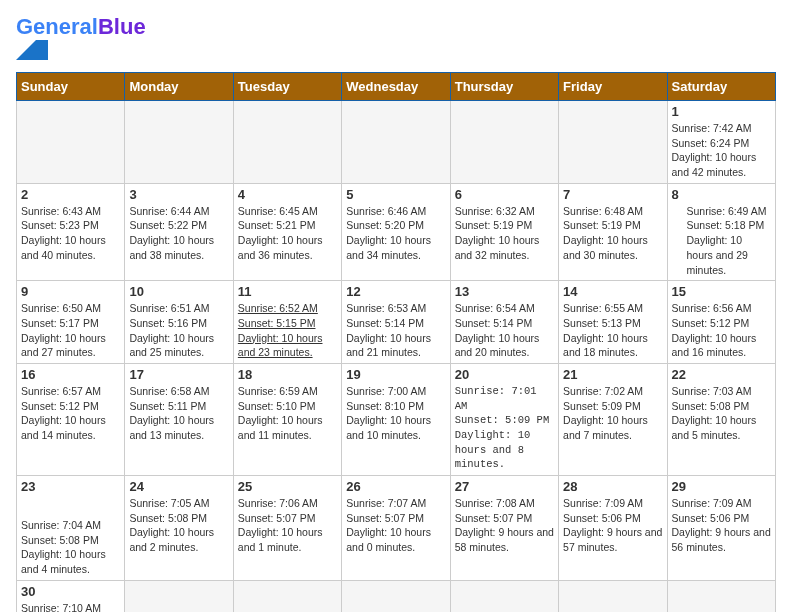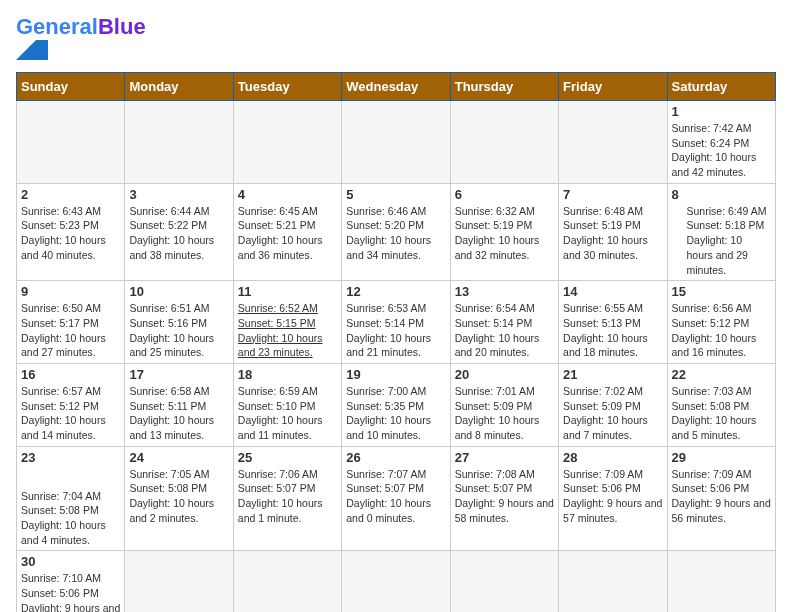--- a/index.html
+++ b/index.html
@@ -244,26 +244,26 @@
         </td>
         <td>
           <div class="day-number">18</div>
           <div class="day-info" style="white-space: pre-line;">Sunrise: 6:59 AM
 Sunset: 5:10 PM
 Daylight: 10 hours and 11 minutes.</div>
         </td>
         <td>
           <div class="day-number">19</div>
           <div class="day-info" style="white-space: pre-line;">Sunrise: 7:00 AM
-Sunset: 5:35 PM
+Sunset: 8:10 PM
 Daylight: 10 hours and 10 minutes.</div>
         </td>
         <td>
           <div class="day-number">20</div>
-          <div class="day-info" style="white-space: pre-line;">Sunrise: 7:01 AM
+          <div class="day-info" style="white-space: pre-line; font-family: Liberation Mono, monospace;">Sunrise: 7:01 AM
 Sunset: 5:09 PM
 Daylight: 10 hours and 8 minutes.</div>
         </td>
         <td>
           <div class="day-number">21</div>
           <div class="day-info" style="white-space: pre-line;">Sunrise: 7:02 AM
 Sunset: 5:09 PM
 Daylight: 10 hours and 7 minutes.</div>
         </td>
         <td>

